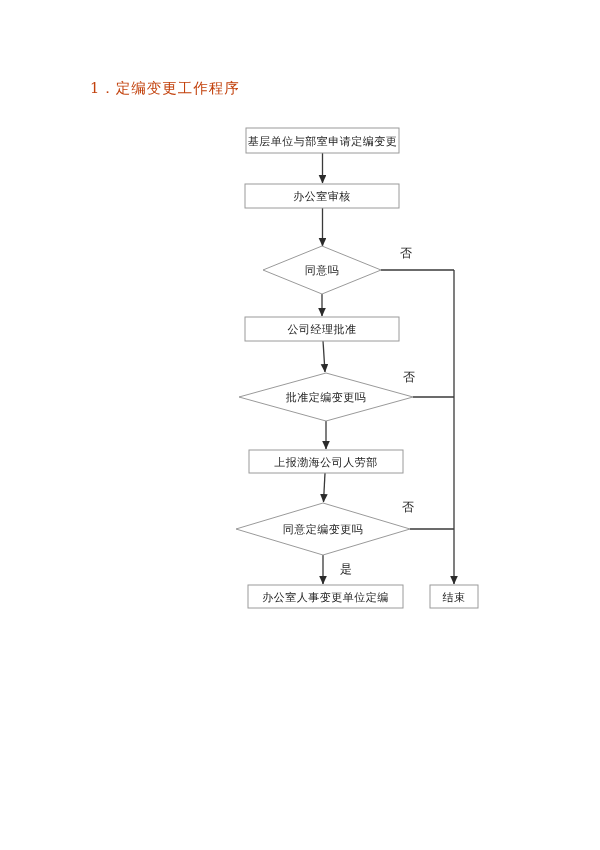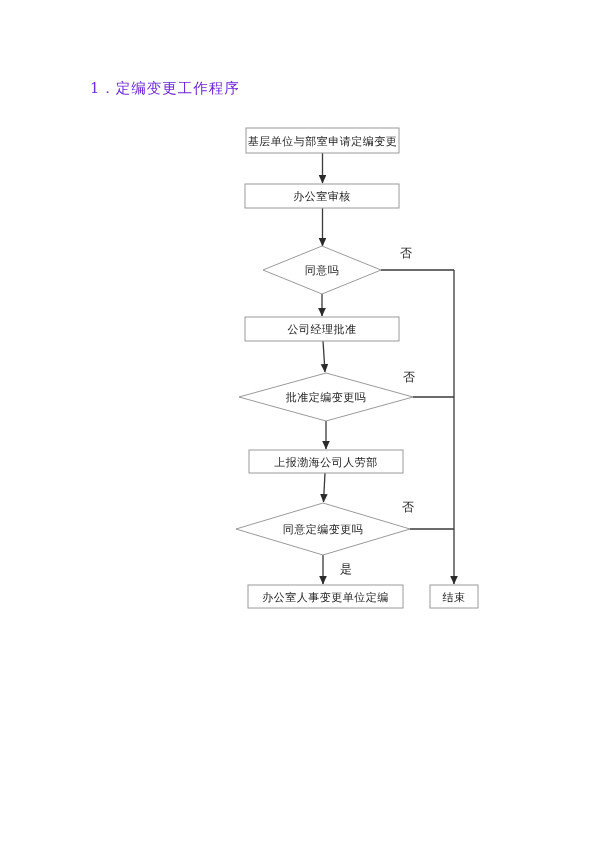--- a/index.html
+++ b/index.html
@@ -10,21 +10,21 @@
     background: #ffffff;
     font-family: "DejaVu Serif", "Liberation Serif", serif;
     overflow: hidden;
   }
   .doc-title {
     position: absolute;
     left: 90px;
     top: 79px;
     font-size: 14.5px;
     letter-spacing: 1px;
-    color: #6d28d9;
+    color: #c2410c;
     white-space: nowrap;
   }
   svg.flow {
     position: absolute;
     left: 0; top: 0;
     width: 600px;
     height: 850px;
   }
   .shape {
     fill: #ffffff;

